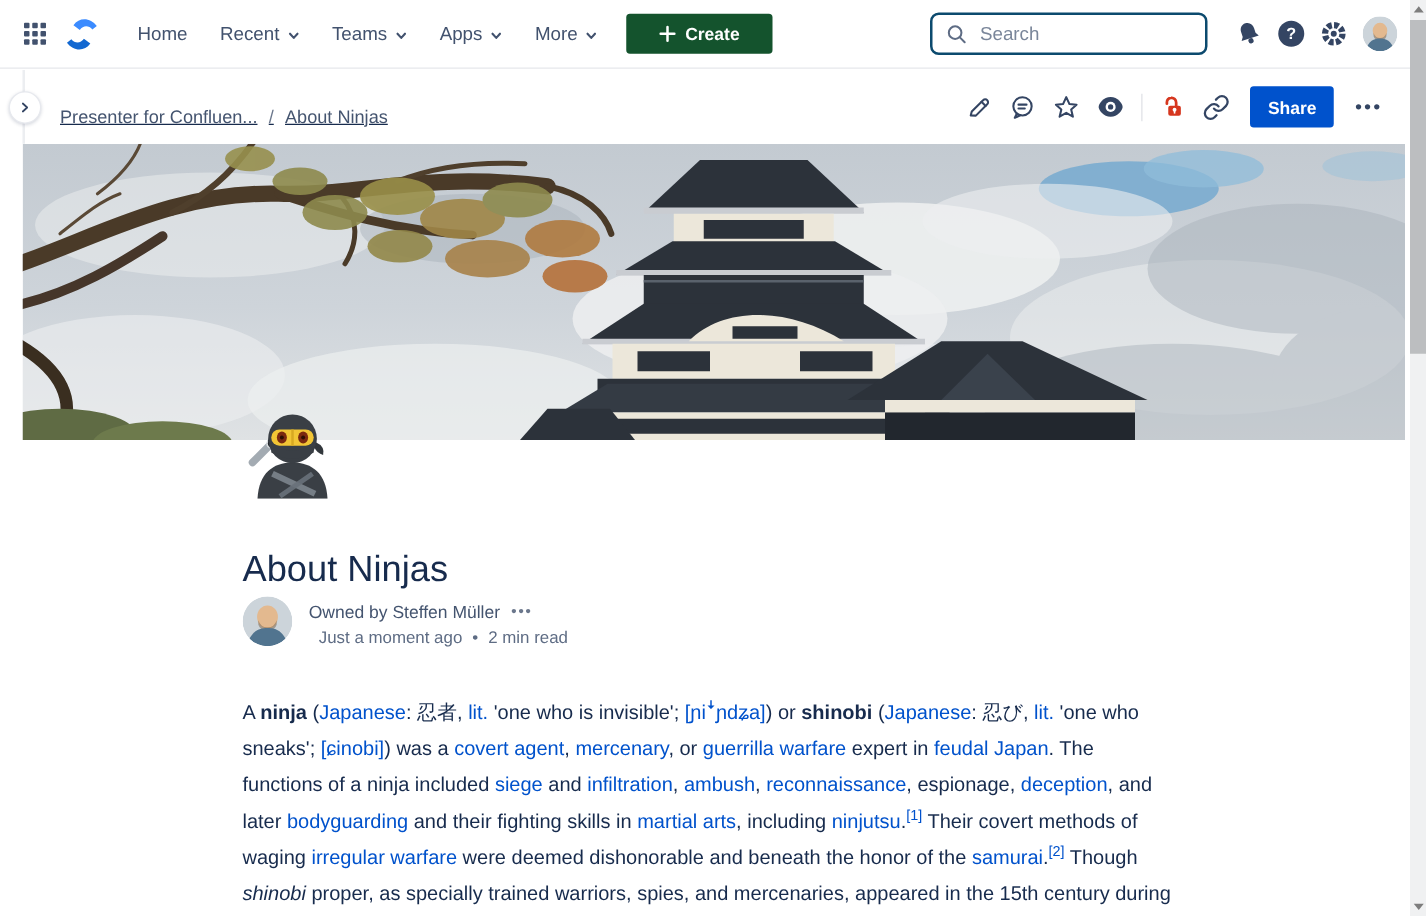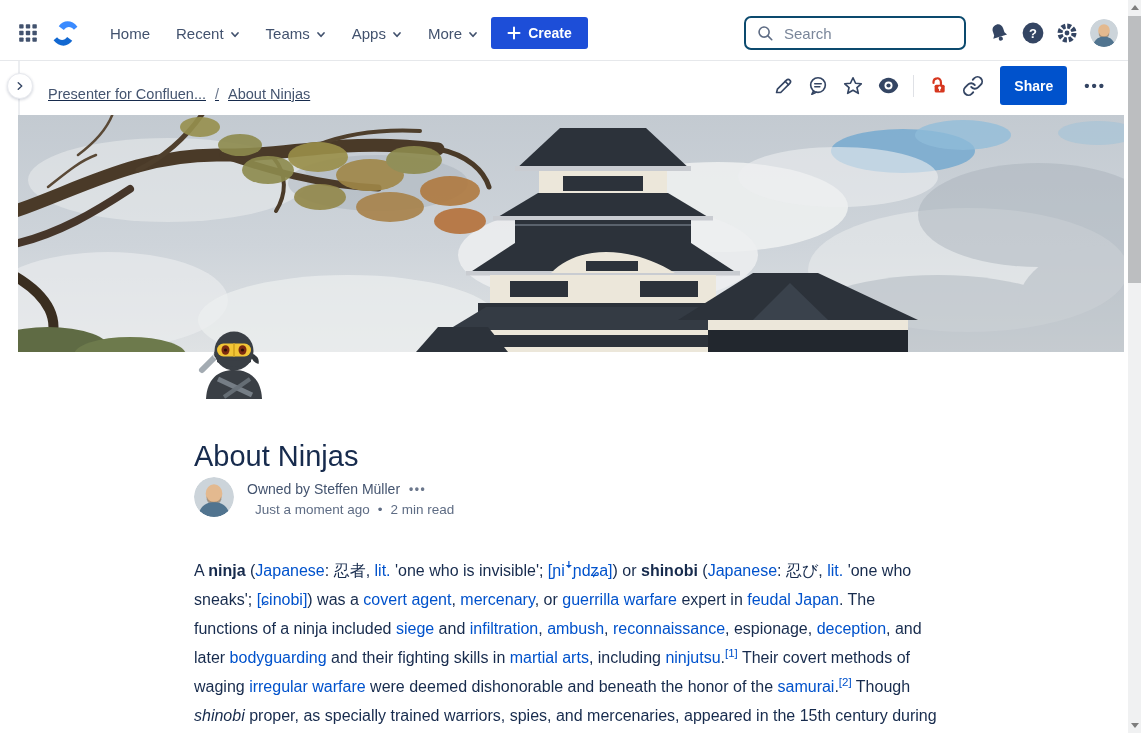--- a/index.html
+++ b/index.html
@@ -1,33 +1,33 @@
 <!DOCTYPE html>
 <html><head>
 <meta charset="utf-8">
 <style>
   html,body{margin:0;padding:0;}
   body{width:1141px;height:733px;overflow:hidden;background:#fff;
        font-family:"Liberation Sans","DejaVu Sans",sans-serif;color:#172B4D;}
   .viewport{position:relative;width:1141px;height:733px;overflow:hidden;}
 
   
-  .topnav{position:absolute;top:6px;left:0;width:1128px;height:55px;background:#fff;
+  .topnav{position:absolute;top:0;left:0;width:1128px;height:55px;background:#fff;
           border-bottom:1px solid #e6e8eb;display:flex;align-items:center;
           padding:0 0 0 18px;box-sizing:border-box;z-index:6;}
   .icon-btn{display:flex;align-items:center;justify-content:center;cursor:pointer;background:none;border:none;padding:0;}
   .appgrid{margin-right:14px;}
   .conf-logo{margin-right:18px;}
   .nav-item{position:relative;height:55px;display:flex;align-items:center;gap:6px;
             padding:0 13px;font-size:15px;color:#42526E;cursor:pointer;white-space:nowrap;}
   .nav-item .caret{display:flex;margin-top:2px;}
   .nav-item.active{color:#0052CC;}
   .nav-item.active::after{content:"";position:absolute;left:12px;right:12px;bottom:0;height:3px;background:#0052CC;}
-  .create-btn{height:32px;border:none;border-radius:3px;background:#1d4ed8;color:#fff;
-              font-size:14px;font-weight:bold;display:flex;align-items:center;gap:7px;padding:0 16px;cursor:pointer;
+  .create-btn{margin-left:10px;height:32px;border:none;border-radius:3px;background:#14532d;color:#fff;
+              font-size:14px;font-weight:bold;display:flex;align-items:center;gap:7px;padding:0 26px;cursor:pointer;
               font-family:inherit;}
   .nav-spacer{flex:1;}
   .search-box{width:198px;height:30px;border:2px solid #0c4a6e;border-radius:7px;display:flex;
               align-items:center;gap:8px;padding:0 10px;margin-right:16px;background:#fff;}
   .search-box input{border:none;outline:none;font-size:15px;color:#42526E;width:140px;background:transparent;
                     font-family:inherit;}
   .search-box input::placeholder{color:#7A869A;}
   .nav-right-icon{width:34px;height:34px;}
   .avatar-small{width:28px;height:28px;border-radius:50%;overflow:hidden;margin:0 10px 0 6px;}
 
@@ -36,21 +36,21 @@
   .side-rule{position:absolute;left:18px;top:0;width:2px;height:59px;background:#eceef1;}
   .expand-btn{position:absolute;left:7px;top:17px;width:24px;height:24px;border-radius:50%;background:#fff;
               border:1px solid #e7e9ee;box-shadow:0 1px 3px rgba(9,30,66,.18);display:flex;align-items:center;
               justify-content:center;cursor:pointer;}
   .crumbs{position:absolute;left:48px;top:8px;height:59px;display:flex;align-items:center;gap:9px;font-size:14.5px;text-decoration:underline;}
   .crumb-link{color:#44546F;text-decoration:none;cursor:pointer;}
   .crumb-sep{color:#6B778C;}
   .crumb-current{color:#44546F;}
   .head-tools{position:absolute;right:18px;top:0;height:59px;display:flex;align-items:center;gap:13px;}
   .tool-divider{width:1px;height:22px;background:#dfe1e6;}
-  .share-btn{height:39px;border:none;border-radius:3px;background:#0052CC;color:#fff;font-size:14px;
+  .share-btn{height:33px;border:none;border-radius:3px;background:#0052CC;color:#fff;font-size:14px;
              font-weight:bold;padding:0 14px;cursor:pointer;margin-left:3px;font-family:inherit;}
   .more-dots{color:#344563;font-size:15px;font-weight:bold;letter-spacing:2px;cursor:pointer;padding:0 4px;}
 
   
   .hero{position:absolute;top:115px;left:18px;width:1106px;height:237px;overflow:hidden;cursor:pointer;}
   .hero svg{display:block;}
   .ninja-emoji{position:absolute;top:323px;left:194px;width:74px;height:76px;z-index:4;}
 
   
   .page-title{position:absolute;top:421px;left:194px;font-size:29px;font-weight:500;color:#172B4D;z-index:3;}

